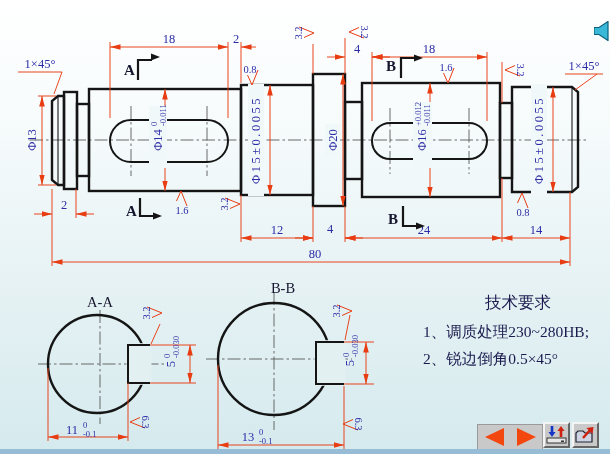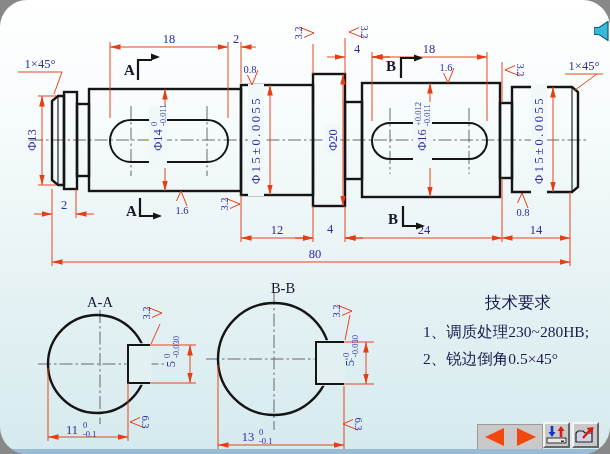--- a/index.html
+++ b/index.html
@@ -1,18 +1,18 @@
 <!DOCTYPE html>
 <html style="--red: #e83c12; --blue: #2c2ca6; --ink: #15152e; --navy: #1a1a4e; --tri: #f2470e; --btn: #c9c9c9;"><head>
 <meta charset="utf-8">
 <style>
   html,body{margin:0;padding:0;background:#888;}
   .stage{position:relative;width:610px;height:454px;overflow:hidden;
     background:linear-gradient(180deg,#ffffff 0%,#f6fbfc 28%,#e6f2f4 62%,#d5eaee 100%);
-    font-family:"Liberation Serif",serif;border-radius:27px;}
+    font-family:"Liberation Serif",serif;}
   svg text{user-select:none;}
   .oL{stroke:#151515;stroke-width:2.4;fill:none;stroke-linejoin:miter;}
   .oM{stroke:#151515;stroke-width:2;fill:none;}
   .thin{stroke:#151515;stroke-width:1.1;fill:none;}
   .cl{stroke:#5a5a5a;stroke-width:0.9;stroke-dasharray:13 3 2.5 3;fill:none;}
   .dl{stroke:var(--red);stroke-width:0.95;fill:none;}
   .rough{stroke:var(--red);stroke-width:1;fill:none;}
   .dt{fill:var(--blue);font-size:12.5px;}
   .dts{fill:var(--blue);font-size:8.5px;}
   .rt{fill:var(--blue);font-size:10.5px;}

